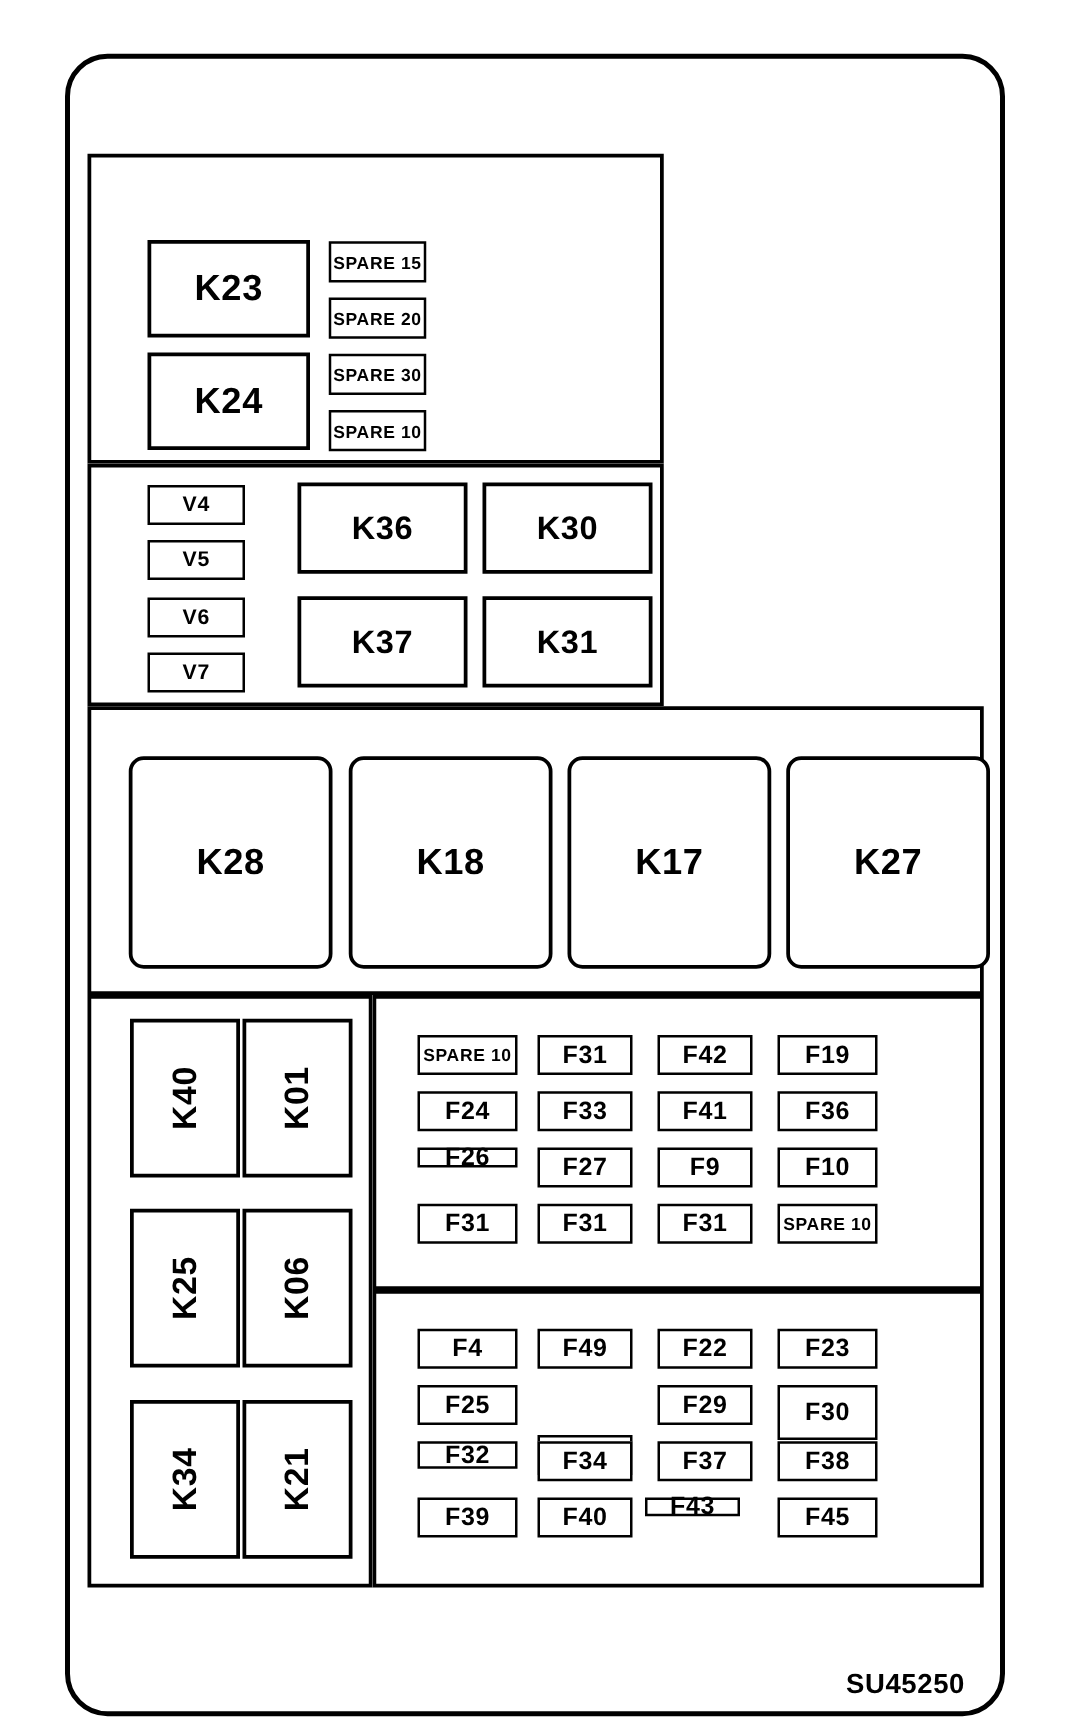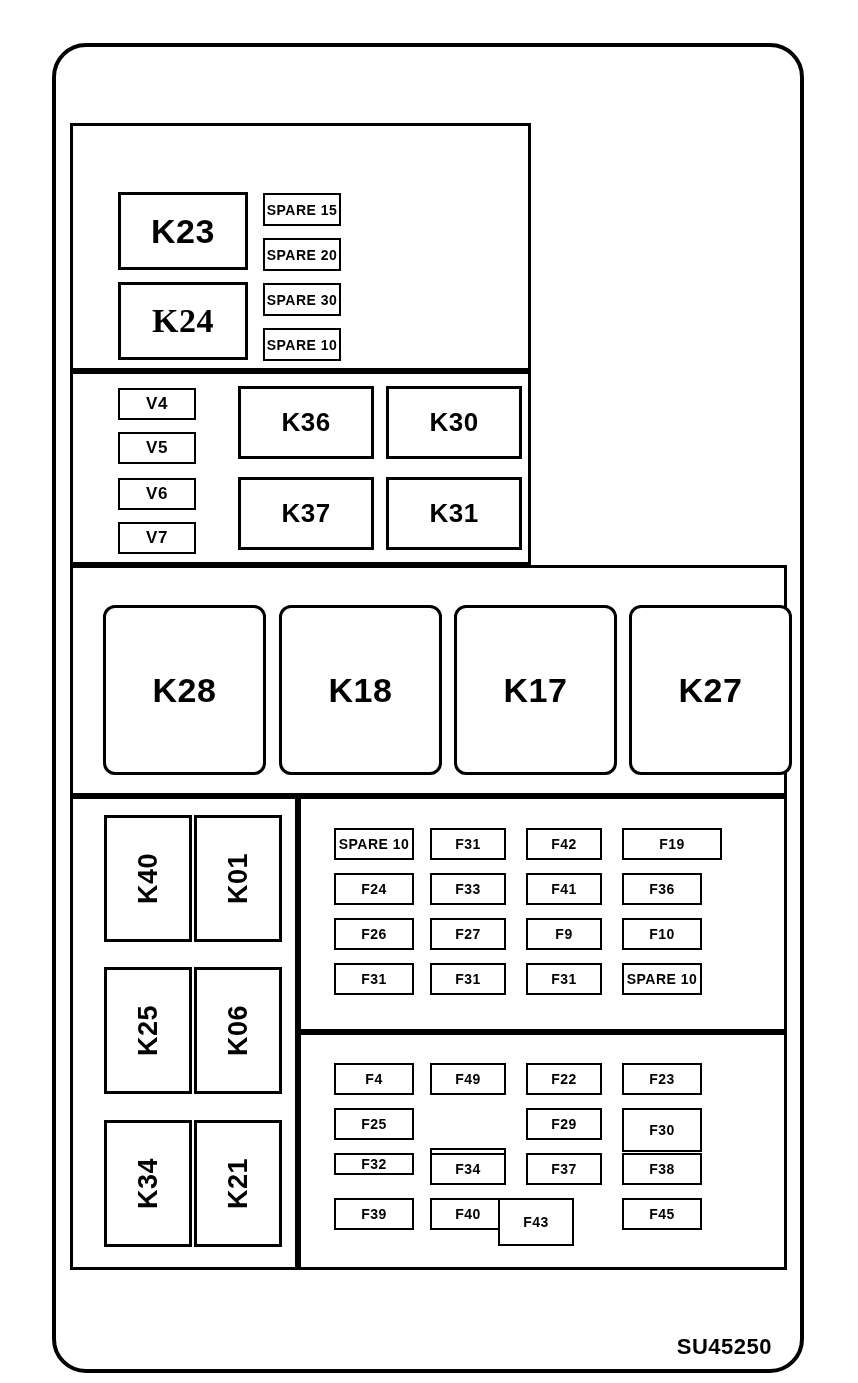--- a/index.html
+++ b/index.html
@@ -43,21 +43,21 @@
     box-sizing: border-box;
     border: 3px solid #000;
     background: #fff;
     display: flex;
     align-items: center;
     justify-content: center;
     font-weight: bold;
     letter-spacing: 0.5px;
   }
   .relay-big {
-    font-size: 34px;
+    font-size: 29px;
   }
   .relay-wide {
     font-size: 26px;
   }
   .relay-vert {
     font-size: 27px;
     writing-mode: vertical-rl;
     transform: rotate(180deg);
   }
   .spare-small {
@@ -65,21 +65,21 @@
     font-size: 14px;
     font-weight: bold;
   }
   .diode {
     border-width: 2px;
     font-size: 17px;
     font-weight: bold;
   }
   .fuse {
     border-width: 2px;
-    font-size: 14px;
+    font-size: 20px;
     font-weight: bold;
   }
   .fuse.spare {
     font-size: 14px;
   }
   .rounded-lg {
     border-radius: 12px;
     margin-left: 17px;
   }
 
@@ -100,21 +100,21 @@
 
 <div class="section" style="left:70px; top:123px; width:461px; height:248px;"></div>
 <div class="section" style="left:70px; top:371px; width:461px; height:194px;"></div>
 <div class="section" style="left:70px; top:565px; width:717px; height:231px;"></div>
 <div class="section" style="left:70px; top:796px; width:228px; height:474px;"></div>
 <div class="section" style="left:298px; top:796px; width:489px; height:236px;"></div>
 <div class="section" style="left:298px; top:1032px; width:489px; height:238px;"></div>
 
 <div id="cells-root">
     <div class="cell relay-big" style="left: 118px; top: 192px; width: 130px; height: 78px;">K23</div>
-    <div class="cell relay-big" style="left: 118px; top: 282px; width: 130px; height: 78px; font-family: Liberation Serif, serif;">K24</div>
+    <div class="cell relay-big" style="left: 118px; top: 282px; width: 130px; height: 78px;">K24</div>
     <div class="cell spare-small" style="left: 263px; top: 193px; width: 78px; height: 33px;">SPARE 15</div>
     <div class="cell spare-small" style="left: 263px; top: 238px; width: 78px; height: 33px;">SPARE 20</div>
     <div class="cell spare-small" style="left: 263px; top: 283px; width: 78px; height: 33px;">SPARE 30</div>
     <div class="cell spare-small" style="left: 263px; top: 328px; width: 78px; height: 33px;">SPARE 10</div>
     <div class="cell diode" style="left: 118px; top: 388px; width: 78px; height: 32px;">V4</div>
     <div class="cell diode" style="left: 118px; top: 432px; width: 78px; height: 32px;">V5</div>
     <div class="cell diode" style="left: 118px; top: 478px; width: 78px; height: 32px;">V6</div>
     <div class="cell diode" style="left: 118px; top: 522px; width: 78px; height: 32px;">V7</div>
     <div class="cell relay-wide" style="left: 238px; top: 386px; width: 136px; height: 73px;">K36</div>
     <div class="cell relay-wide" style="left: 386px; top: 386px; width: 136px; height: 73px;">K30</div>
@@ -126,26 +126,26 @@
     <div class="cell relay-big rounded-lg" style="left: 437px; top: 605px; width: 163px; height: 170px;">K17</div>
     <div class="cell relay-vert" style="left: 104px; top: 815px; width: 88px; height: 127px;">K40</div>
     <div class="cell relay-vert" style="left: 194px; top: 815px; width: 88px; height: 127px;">K01</div>
     <div class="cell relay-vert" style="left: 104px; top: 967px; width: 88px; height: 127px;">K25</div>
     <div class="cell relay-vert" style="left: 194px; top: 967px; width: 88px; height: 127px;">K06</div>
     <div class="cell relay-vert" style="left: 104px; top: 1120px; width: 88px; height: 127px;">K34</div>
     <div class="cell relay-vert" style="left: 194px; top: 1120px; width: 88px; height: 127px;">K21</div>
     <div class="cell fuse spare" style="left: 334px; top: 828px; width: 80px; height: 32px;">SPARE 10</div>
     <div class="cell fuse" style="left: 430px; top: 828px; width: 76px; height: 32px;">F31</div>
     <div class="cell fuse" style="left: 526px; top: 828px; width: 76px; height: 32px;">F42</div>
-    <div class="cell fuse" style="left: 622px; top: 828px; width: 100px; height: 32px;">F19</div>
+    <div class="cell fuse" style="left: 622px; top: 828px; width: 80px; height: 32px;">F19</div>
     <div class="cell fuse" style="left: 334px; top: 873px; width: 80px; height: 32px;">F24</div>
     <div class="cell fuse" style="left: 430px; top: 873px; width: 76px; height: 32px;">F33</div>
     <div class="cell fuse" style="left: 526px; top: 873px; width: 76px; height: 32px;">F41</div>
     <div class="cell fuse" style="left: 622px; top: 873px; width: 80px; height: 32px;">F36</div>
-    <div class="cell fuse" style="left: 334px; top: 918px; width: 80px; height: 32px;">F26</div>
+    <div class="cell fuse" style="left: 334px; top: 918px; width: 80px; height: 16px;">F26</div>
     <div class="cell fuse" style="left: 430px; top: 918px; width: 76px; height: 32px;">F27</div>
     <div class="cell fuse" style="left: 526px; top: 918px; width: 76px; height: 32px;">F9</div>
     <div class="cell fuse" style="left: 622px; top: 918px; width: 80px; height: 32px;">F10</div>
     <div class="cell fuse" style="left: 334px; top: 963px; width: 80px; height: 32px;">F31</div>
     <div class="cell fuse" style="left: 430px; top: 963px; width: 76px; height: 32px;">F31</div>
     <div class="cell fuse" style="left: 526px; top: 963px; width: 76px; height: 32px;">F31</div>
     <div class="cell fuse spare" style="left: 622px; top: 963px; width: 80px; height: 32px;">SPARE 10</div>
     <div class="cell fuse" style="left: 334px; top: 1063px; width: 80px; height: 32px;">F4</div>
     <div class="cell fuse" style="left: 430px; top: 1063px; width: 76px; height: 32px;">F49</div>
     <div class="cell fuse" style="left: 526px; top: 1063px; width: 76px; height: 32px;">F22</div>
@@ -153,17 +153,17 @@
     <div class="cell fuse" style="left: 334px; top: 1108px; width: 80px; height: 32px;">F25</div>
     <div class="cell fuse" style="left: 430px; top: 1108px; width: 76px; height: 32px; margin-top: 40px;">F28</div>
     <div class="cell fuse" style="left: 526px; top: 1108px; width: 76px; height: 32px;">F29</div>
     <div class="cell fuse" style="left: 622px; top: 1108px; width: 80px; height: 44px;">F30</div>
     <div class="cell fuse" style="left: 334px; top: 1153px; width: 80px; height: 22px;">F32</div>
     <div class="cell fuse" style="left: 430px; top: 1153px; width: 76px; height: 32px;">F34</div>
     <div class="cell fuse" style="left: 526px; top: 1153px; width: 76px; height: 32px;">F37</div>
     <div class="cell fuse" style="left: 622px; top: 1153px; width: 80px; height: 32px;">F38</div>
     <div class="cell fuse" style="left: 334px; top: 1198px; width: 80px; height: 32px;">F39</div>
     <div class="cell fuse" style="left: 430px; top: 1198px; width: 76px; height: 32px;">F40</div>
-    <div class="cell fuse" style="left: 498px; top: 1198px; width: 76px; height: 48px;">F43</div>
+    <div class="cell fuse" style="left: 516px; top: 1198px; width: 76px; height: 15px;">F43</div>
     <div class="cell fuse" style="left: 622px; top: 1198px; width: 80px; height: 32px;">F45</div>
   </div>
 
 <div id="part-number">SU45250</div>
 
 </body></html>

